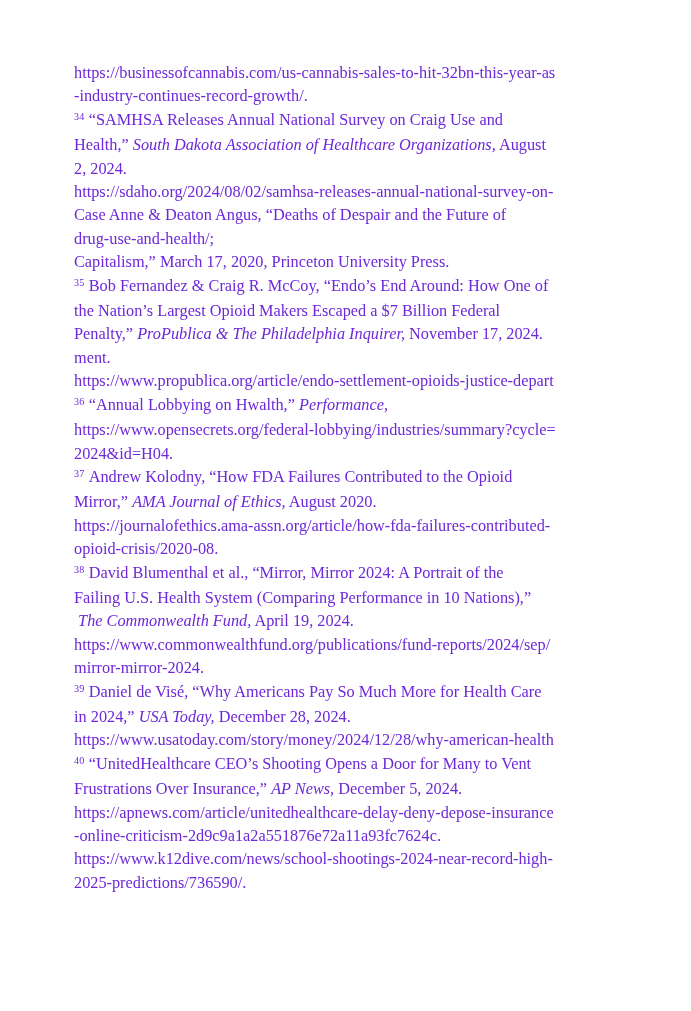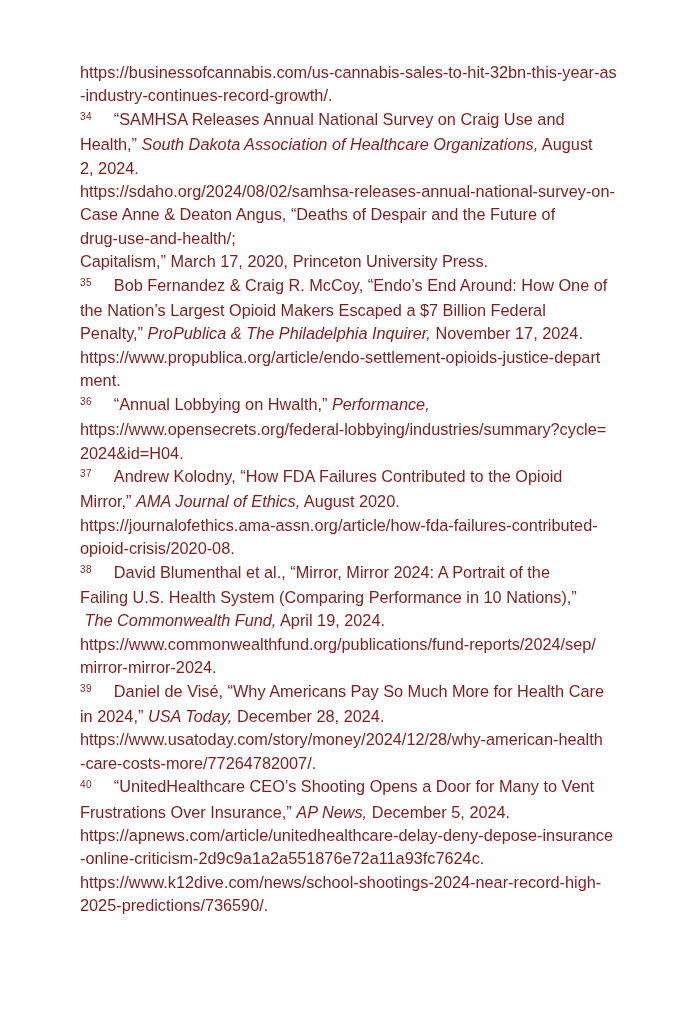--- a/index.html
+++ b/index.html
@@ -15,41 +15,41 @@
   .page {
     position: absolute;
     left: 0;
     top: 0;
     width: 691px;
     height: 1011px;
     background: #ffffff;
   }
   .content {
     position: absolute;
-    left: 80px;
+    left: 74px;
     top: 61px;
     width: 546px;
-    font-family: Liberation Sans, sans-serif;
+    font-family: Liberation Serif, serif;
     font-size: 16.3px;
     line-height: 23.4px;
-    color: #7f1d1d;
+    color: #6d28d9;
   }
   .footnote {
     margin: 0;
     padding: 0;
   }
   .line {
     white-space: pre;
     min-height: 23.4px;
   }
   .fn-marker {
     font-size: 0.62em;
     position: relative;
     top: -0.45em;
-    margin-right: 22px;
+    margin-right: 4px;
     letter-spacing: 0.3px;
   }
   .run {
     font-style: normal;
   }
   .run.italic {
     font-style: italic;
   }
 </style>
 </head>
@@ -67,22 +67,22 @@
         <div class="line"><span class="run">2, 2024.</span></div>
         <div class="line"><span class="run">https://sdaho.org/2024/08/02/samhsa-releases-annual-national-survey-on-</span></div>
         <div class="line"><span class="run">Case Anne &amp; Deaton Angus, “Deaths of Despair and the Future of</span></div>
         <div class="line"><span class="run">drug-use-and-health/;</span></div>
         <div class="line"><span class="run">Capitalism,” March 17, 2020, Princeton University Press.</span></div>
       </div>
       <div class="footnote">
         <div class="line"><span class="fn-marker">35</span><span class="run">Bob Fernandez &amp; Craig R. McCoy, “Endo’s End Around: How One of</span></div>
         <div class="line"><span class="run">the Nation’s Largest Opioid Makers Escaped a $7 Billion Federal</span></div>
         <div class="line"><span class="run">Penalty,” </span><span class="run italic">ProPublica &amp; The Philadelphia Inquirer,</span><span class="run"> November 17, 2024.</span></div>
+        <div class="line"><span class="run">ment.</span></div>
         <div class="line"><span class="run">https://www.propublica.org/article/endo-settlement-opioids-justice-depart</span></div>
-        <div class="line"><span class="run">ment.</span></div>
       </div>
       <div class="footnote">
         <div class="line"><span class="fn-marker">36</span><span class="run">“Annual Lobbying on Hwalth,” </span><span class="run italic">Performance,</span></div>
         <div class="line"><span class="run">https://www.opensecrets.org/federal-lobbying/industries/summary?cycle=</span></div>
         <div class="line"><span class="run">2024&amp;id=H04.</span></div>
       </div>
       <div class="footnote">
         <div class="line"><span class="fn-marker">37</span><span class="run">Andrew Kolodny, “How FDA Failures Contributed to the Opioid</span></div>
         <div class="line"><span class="run">Mirror,” </span><span class="run italic">AMA Journal of Ethics,</span><span class="run"> August 2020.</span></div>
         <div class="line"><span class="run">https://journalofethics.ama-assn.org/article/how-fda-failures-contributed-</span></div>
@@ -92,21 +92,20 @@
         <div class="line"><span class="fn-marker">38</span><span class="run">David Blumenthal et al., “Mirror, Mirror 2024: A Portrait of the</span></div>
         <div class="line"><span class="run">Failing U.S. Health System (Comparing Performance in 10 Nations),”</span></div>
         <div class="line"><span class="run italic"> The Commonwealth Fund,</span><span class="run"> April 19, 2024.</span></div>
         <div class="line"><span class="run">https://www.commonwealthfund.org/publications/fund-reports/2024/sep/</span></div>
         <div class="line"><span class="run">mirror-mirror-2024.</span></div>
       </div>
       <div class="footnote">
         <div class="line"><span class="fn-marker">39</span><span class="run">Daniel de Visé, “Why Americans Pay So Much More for Health Care</span></div>
         <div class="line"><span class="run">in 2024,” </span><span class="run italic">USA Today,</span><span class="run"> December 28, 2024.</span></div>
         <div class="line"><span class="run">https://www.usatoday.com/story/money/2024/12/28/why-american-health</span></div>
-        <div class="line"><span class="run">-care-costs-more/77264782007/.</span></div>
       </div>
       <div class="footnote">
         <div class="line"><span class="fn-marker">40</span><span class="run">“UnitedHealthcare CEO’s Shooting Opens a Door for Many to Vent</span></div>
         <div class="line"><span class="run">Frustrations Over Insurance,” </span><span class="run italic">AP News,</span><span class="run"> December 5, 2024.</span></div>
         <div class="line"><span class="run">https://apnews.com/article/unitedhealthcare-delay-deny-depose-insurance</span></div>
         <div class="line"><span class="run">-online-criticism-2d9c9a1a2a551876e72a11a93fc7624c.</span></div>
       </div>
       <div class="footnote">
         <div class="line"><span class="run">https://www.k12dive.com/news/school-shootings-2024-near-record-high-</span></div>
         <div class="line"><span class="run">2025-predictions/736590/.</span></div>

